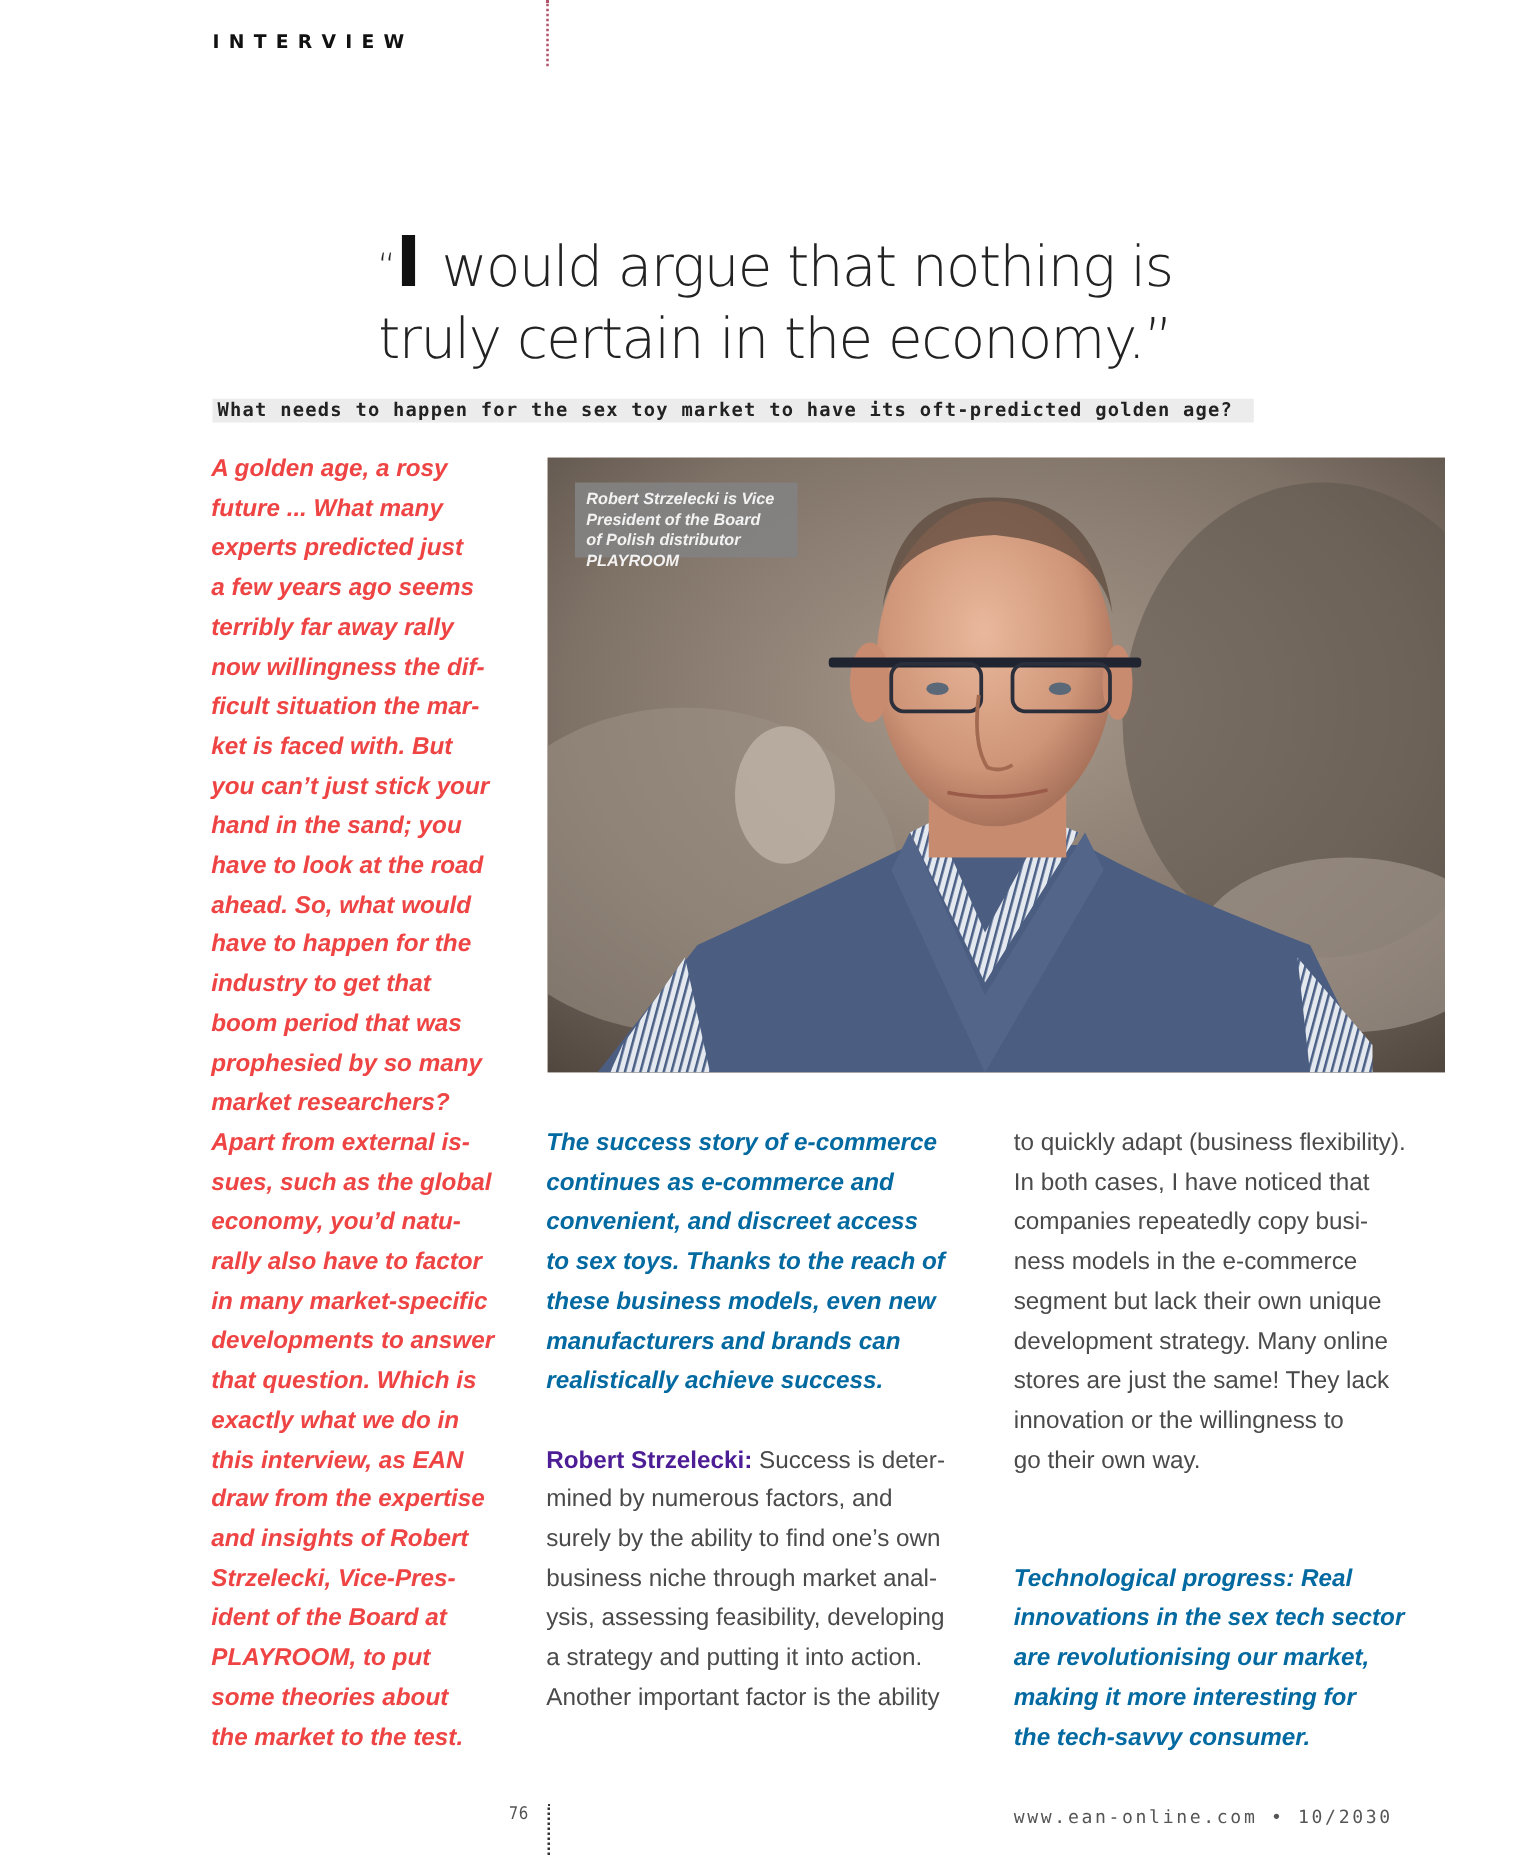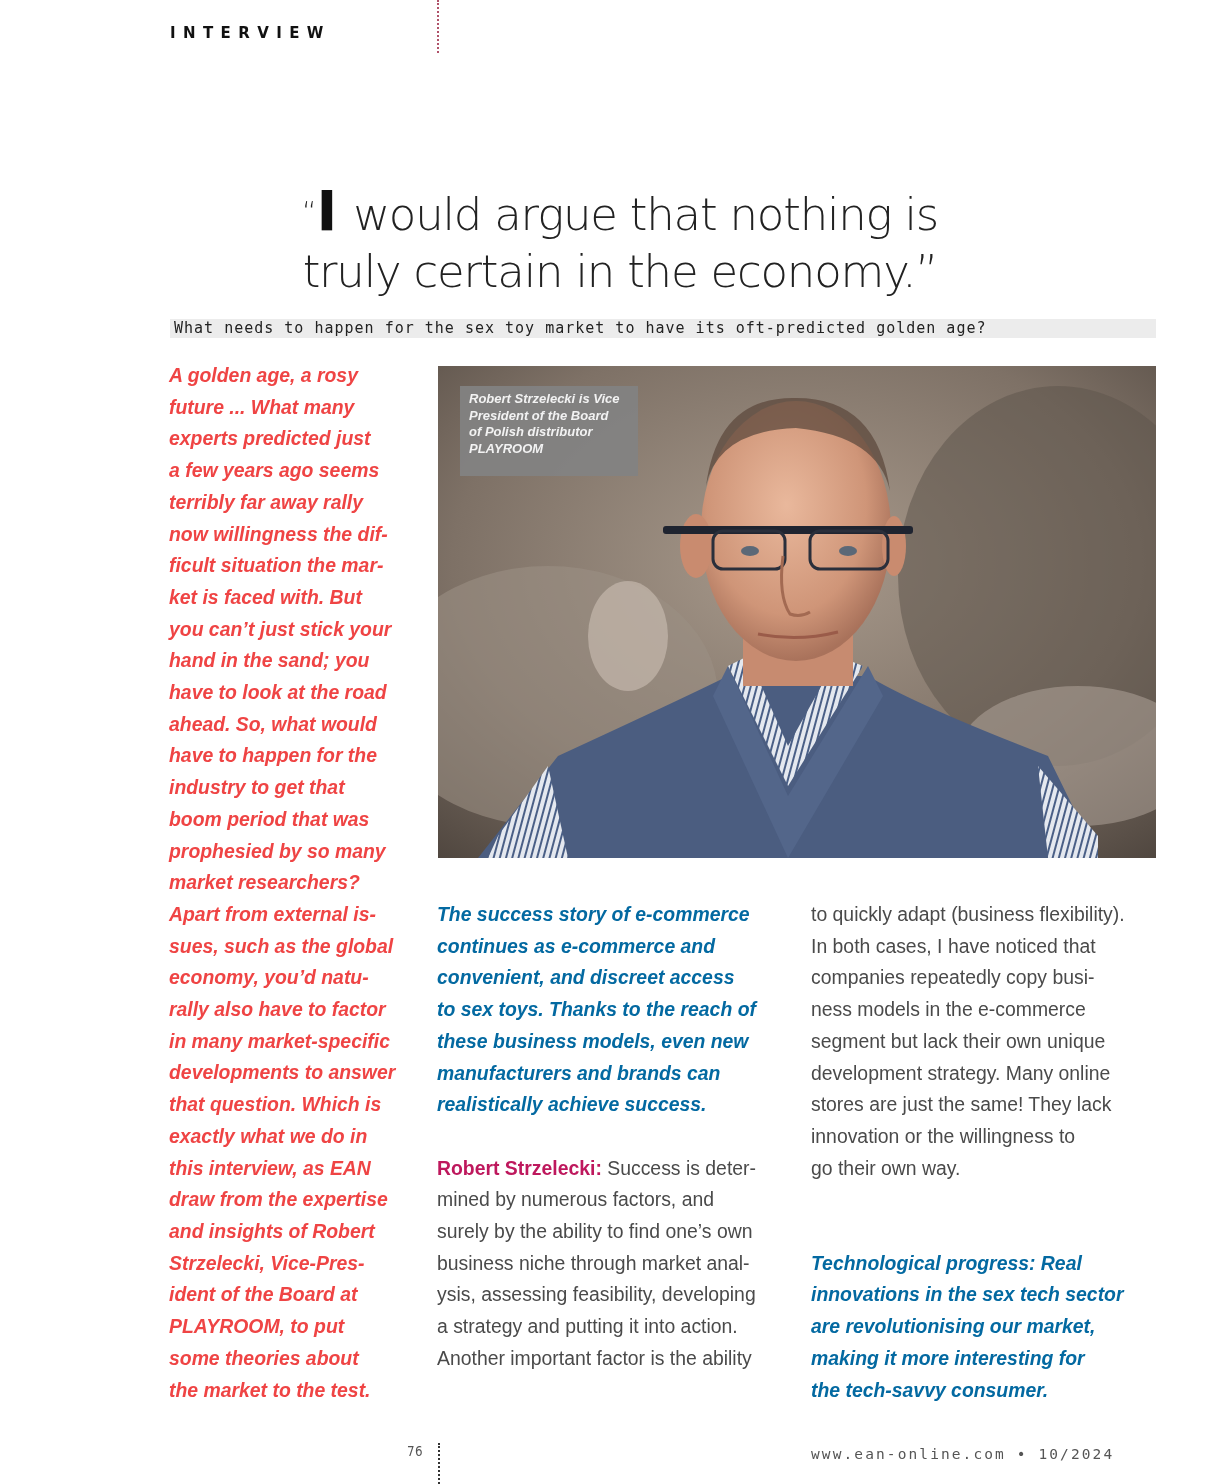--- a/index.html
+++ b/index.html
@@ -5,34 +5,34 @@
     html, body { margin: 0; padding: 0; background: #ffffff; }
     body { width: 1216px; height: 1484px; position: relative; overflow: hidden; font-family: "Liberation Sans", sans-serif; color: #1a1a1a; }
 
     .section-label { position: absolute; left: 170px; top: 24px; font-family: "DejaVu Sans", sans-serif; font-weight: bold; font-size: 15px; letter-spacing: 7.4px; color: #111; }
     .top-rule { position: absolute; left: 437px; top: 0; width: 0; height: 53px; border-left: 2px dotted #b0526a; }
 
     .headline { position: absolute; left: 170px; top: 182px; width: 900px; font-family: "DejaVu Sans", sans-serif; font-weight: 200; font-size: 45px; line-height: 57px; color: #222; letter-spacing: -1.2px; }
     .headline .open-quote { font-size: 28px; vertical-align: top; position: relative; top: 2px; letter-spacing: 0; }
     .headline .dropcap { font-weight: bold; font-size: 56px; color: #111; margin-right: 4px; }
 
-    .subhead { position: absolute; left: 170px; top: 319px; width: 986px; height: 19px; background: #ececec; font-family: "DejaVu Sans Mono", monospace; font-weight: normal; font-size: 15px; line-height: 19px; letter-spacing: 1.0px; color: #222; padding-left: 4px; box-sizing: border-box; white-space: nowrap; overflow: hidden; }
+    .subhead { position: absolute; left: 170px; top: 319px; width: 833px; height: 19px; background: #ececec; font-family: "DejaVu Sans Mono", monospace; font-weight: bold; font-size: 15px; line-height: 19px; letter-spacing: 1.0px; color: #222; padding-left: 4px; box-sizing: border-box; white-space: nowrap; overflow: hidden; }
 
     .intro { position: absolute; left: 169px; top: 360px; width: 250px; font-family: "Liberation Sans", sans-serif; font-weight: bold; font-style: italic; font-size: 19.4px; line-height: 31.7px; color: #ef4444; }
     .intro .line { display: block; white-space: nowrap; }
 
     .photo { position: absolute; left: 438px; top: 366px; width: 718px; height: 492px; overflow: hidden; background: #8c7f73; }
     .photo svg { display: block; }
-    .caption { position: absolute; left: 460px; top: 386px; width: 178px; height: 90px; background: rgba(130,130,130,0.92); color: #f2f2f2; font-family: "Liberation Sans", sans-serif; font-weight: bold; font-style: italic; font-size: 13px; line-height: 16.5px; padding: 5px 8px 0 9px; box-sizing: border-box; }
+    .caption { position: absolute; left: 460px; top: 386px; width: 178px; height: 60px; background: rgba(130,130,130,0.92); color: #f2f2f2; font-family: "Liberation Sans", sans-serif; font-weight: bold; font-style: italic; font-size: 13px; line-height: 16.5px; padding: 5px 8px 0 9px; box-sizing: border-box; }
     .caption .line { display: block; white-space: nowrap; }
 
     .col { position: absolute; font-family: "Liberation Sans", sans-serif; font-size: 19.4px; line-height: 31.7px; color: #4a4a4a; }
     .col .line { display: block; white-space: nowrap; }
     .col .q { font-weight: bold; font-style: italic; color: #0369a1; }
-    .col .speaker { font-weight: bold; color: #be185d; }
+    .col .speaker { font-weight: bold; color: #4c1d95; }
     .col2 { left: 437px; top: 899px; width: 350px; }
     .col3 { left: 811px; top: 899px; width: 350px; }
 
     .page-num { position: absolute; left: 407px; top: 1443px; font-family: "DejaVu Sans", sans-serif; font-size: 14px; color: #555; letter-spacing: 0.5px; transform: scaleX(0.85); transform-origin: left; }
     .bottom-rule { position: absolute; left: 438px; top: 1443px; width: 0; height: 41px; border-left: 2px dotted #333; }
     .footer { position: absolute; left: 811px; top: 1446px; font-family: "DejaVu Sans Mono", monospace; font-size: 14.5px; letter-spacing: 2.1px; color: #555; white-space: nowrap; }
   </style>
 </head>
 <body>
 
@@ -172,13 +172,13 @@
     <span class="line">Technological progress: Real</span>
     <span class="line">innovations in the sex tech sector</span>
     <span class="line">are revolutionising our market,</span>
     <span class="line">making it more interesting for</span>
     <span class="line">the tech-savvy consumer.</span>
   </div>
 </div>
 
 <div class="page-num">76</div>
 <div class="bottom-rule"></div>
-<div class="footer">www.ean-online.com • 10/2024</div>
+<div class="footer">www.ean-online.com • 10/2030</div>
 
 </body></html>

